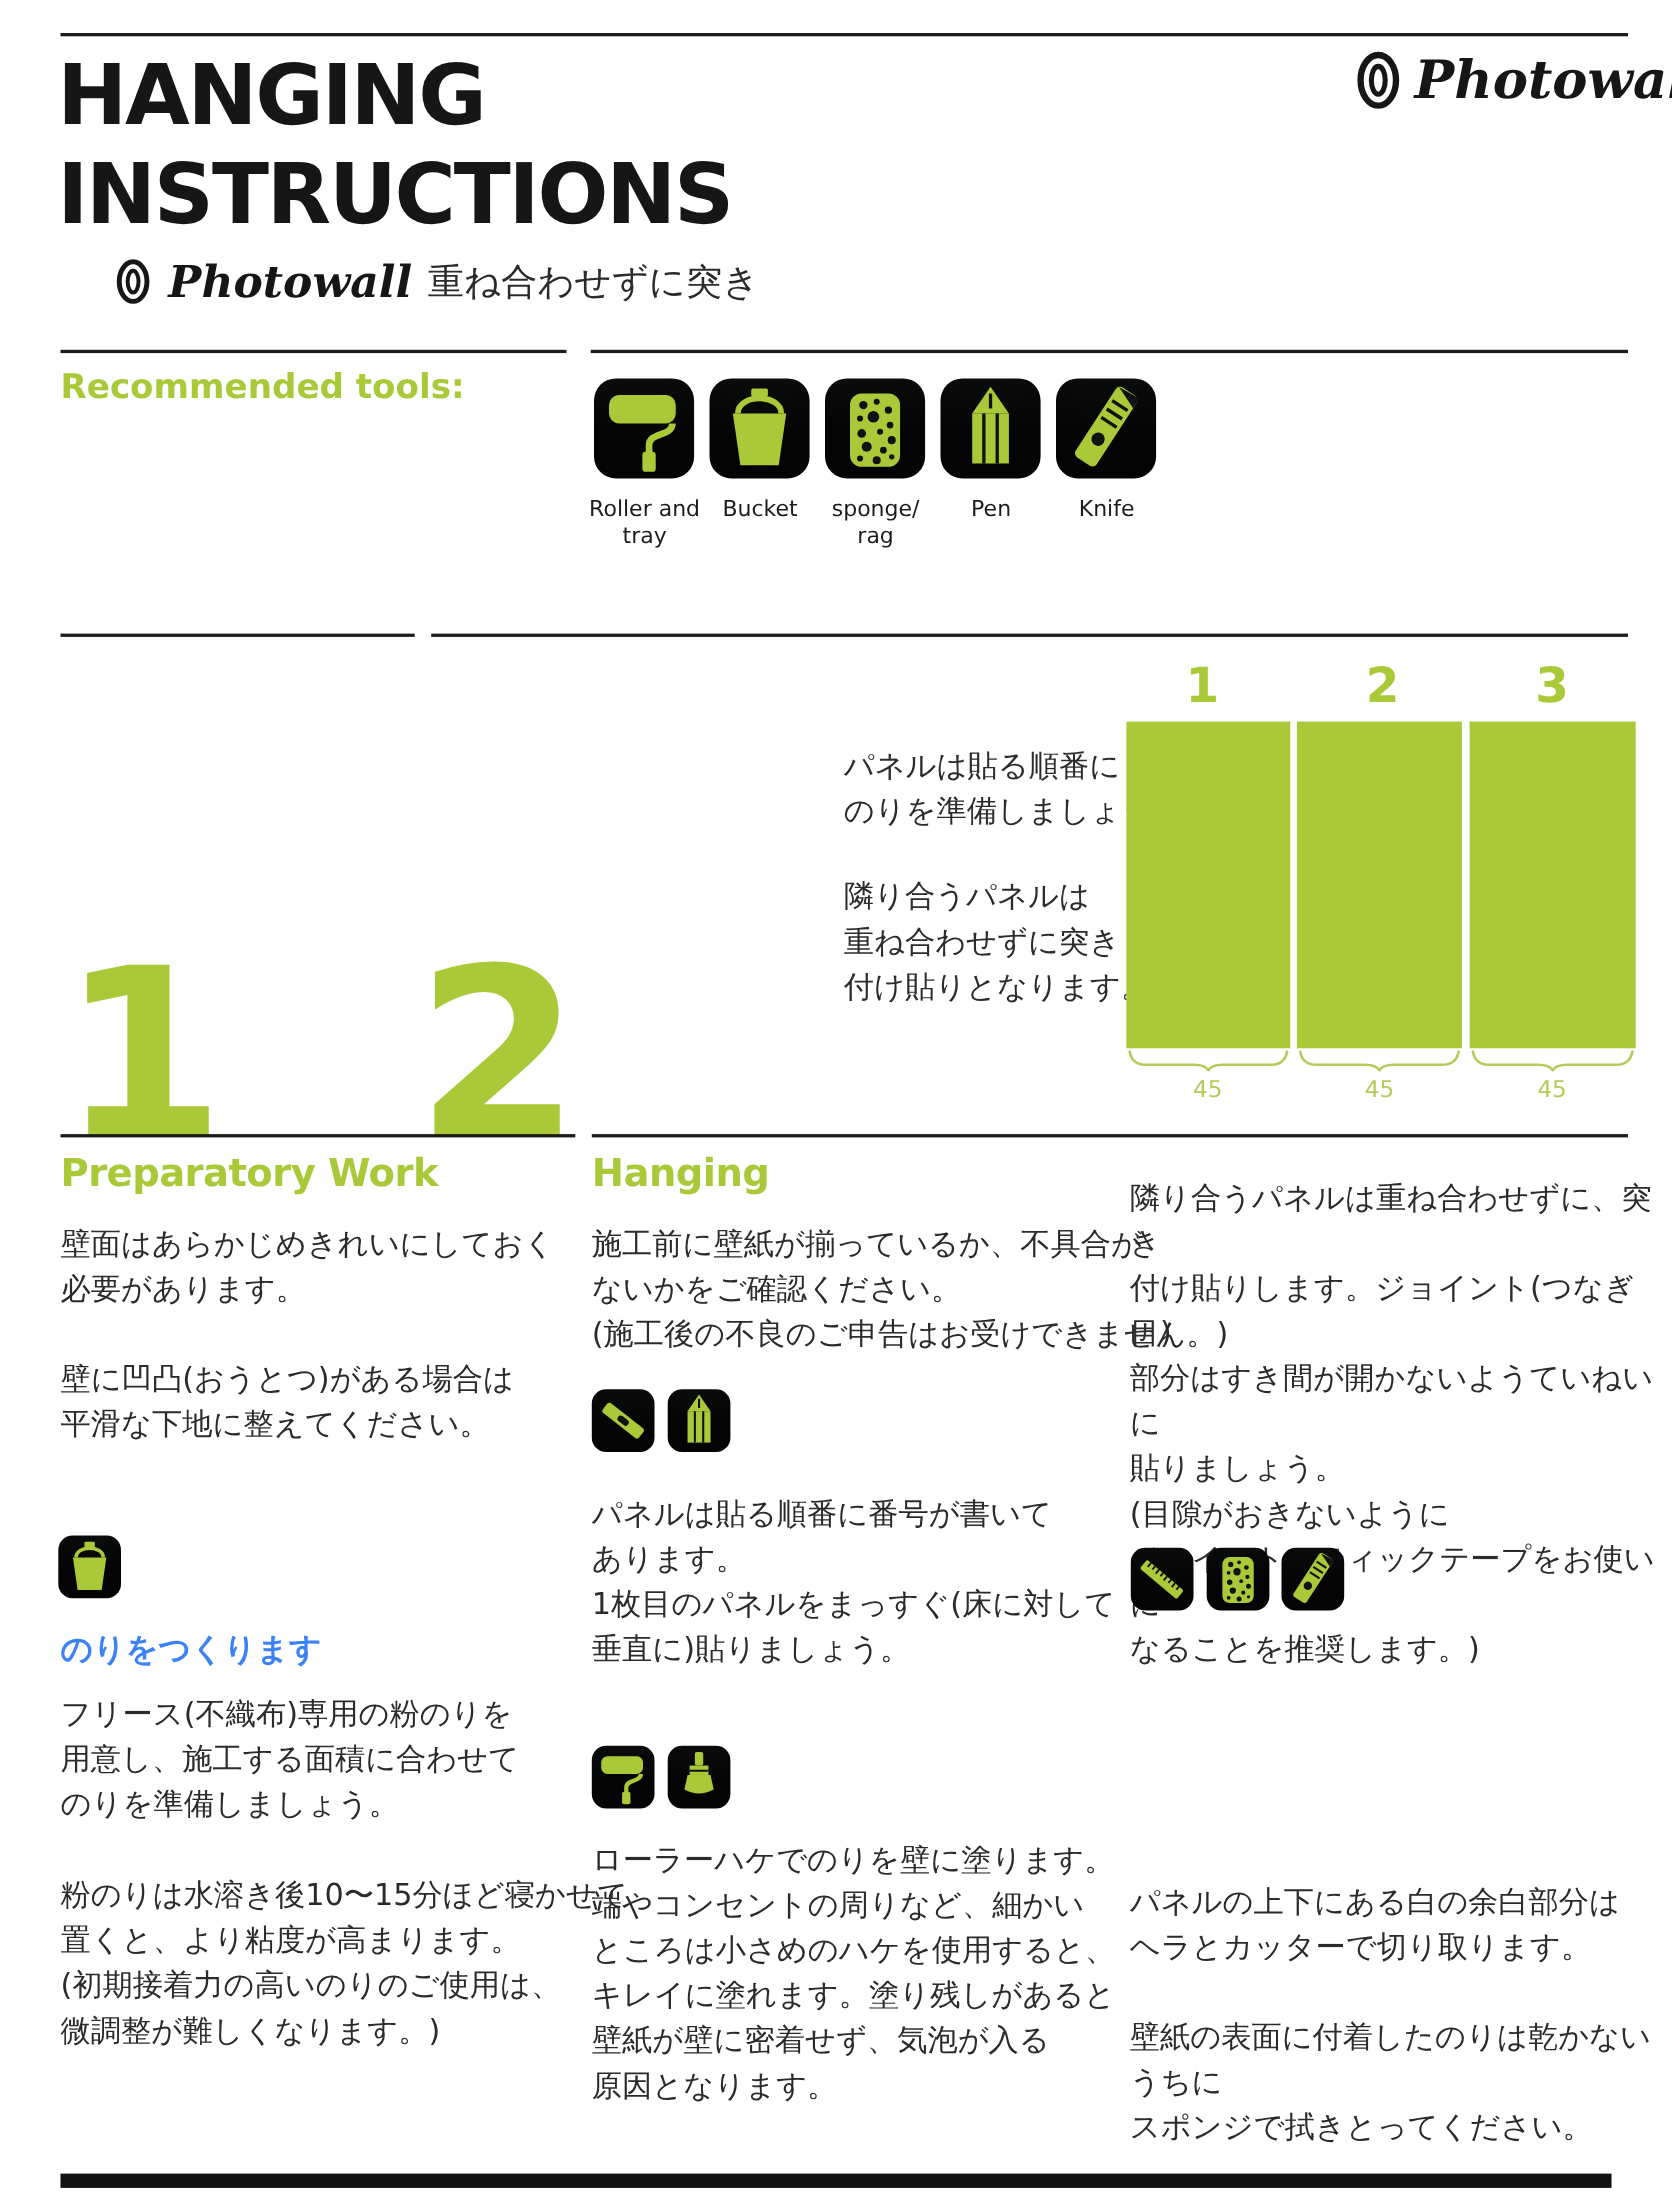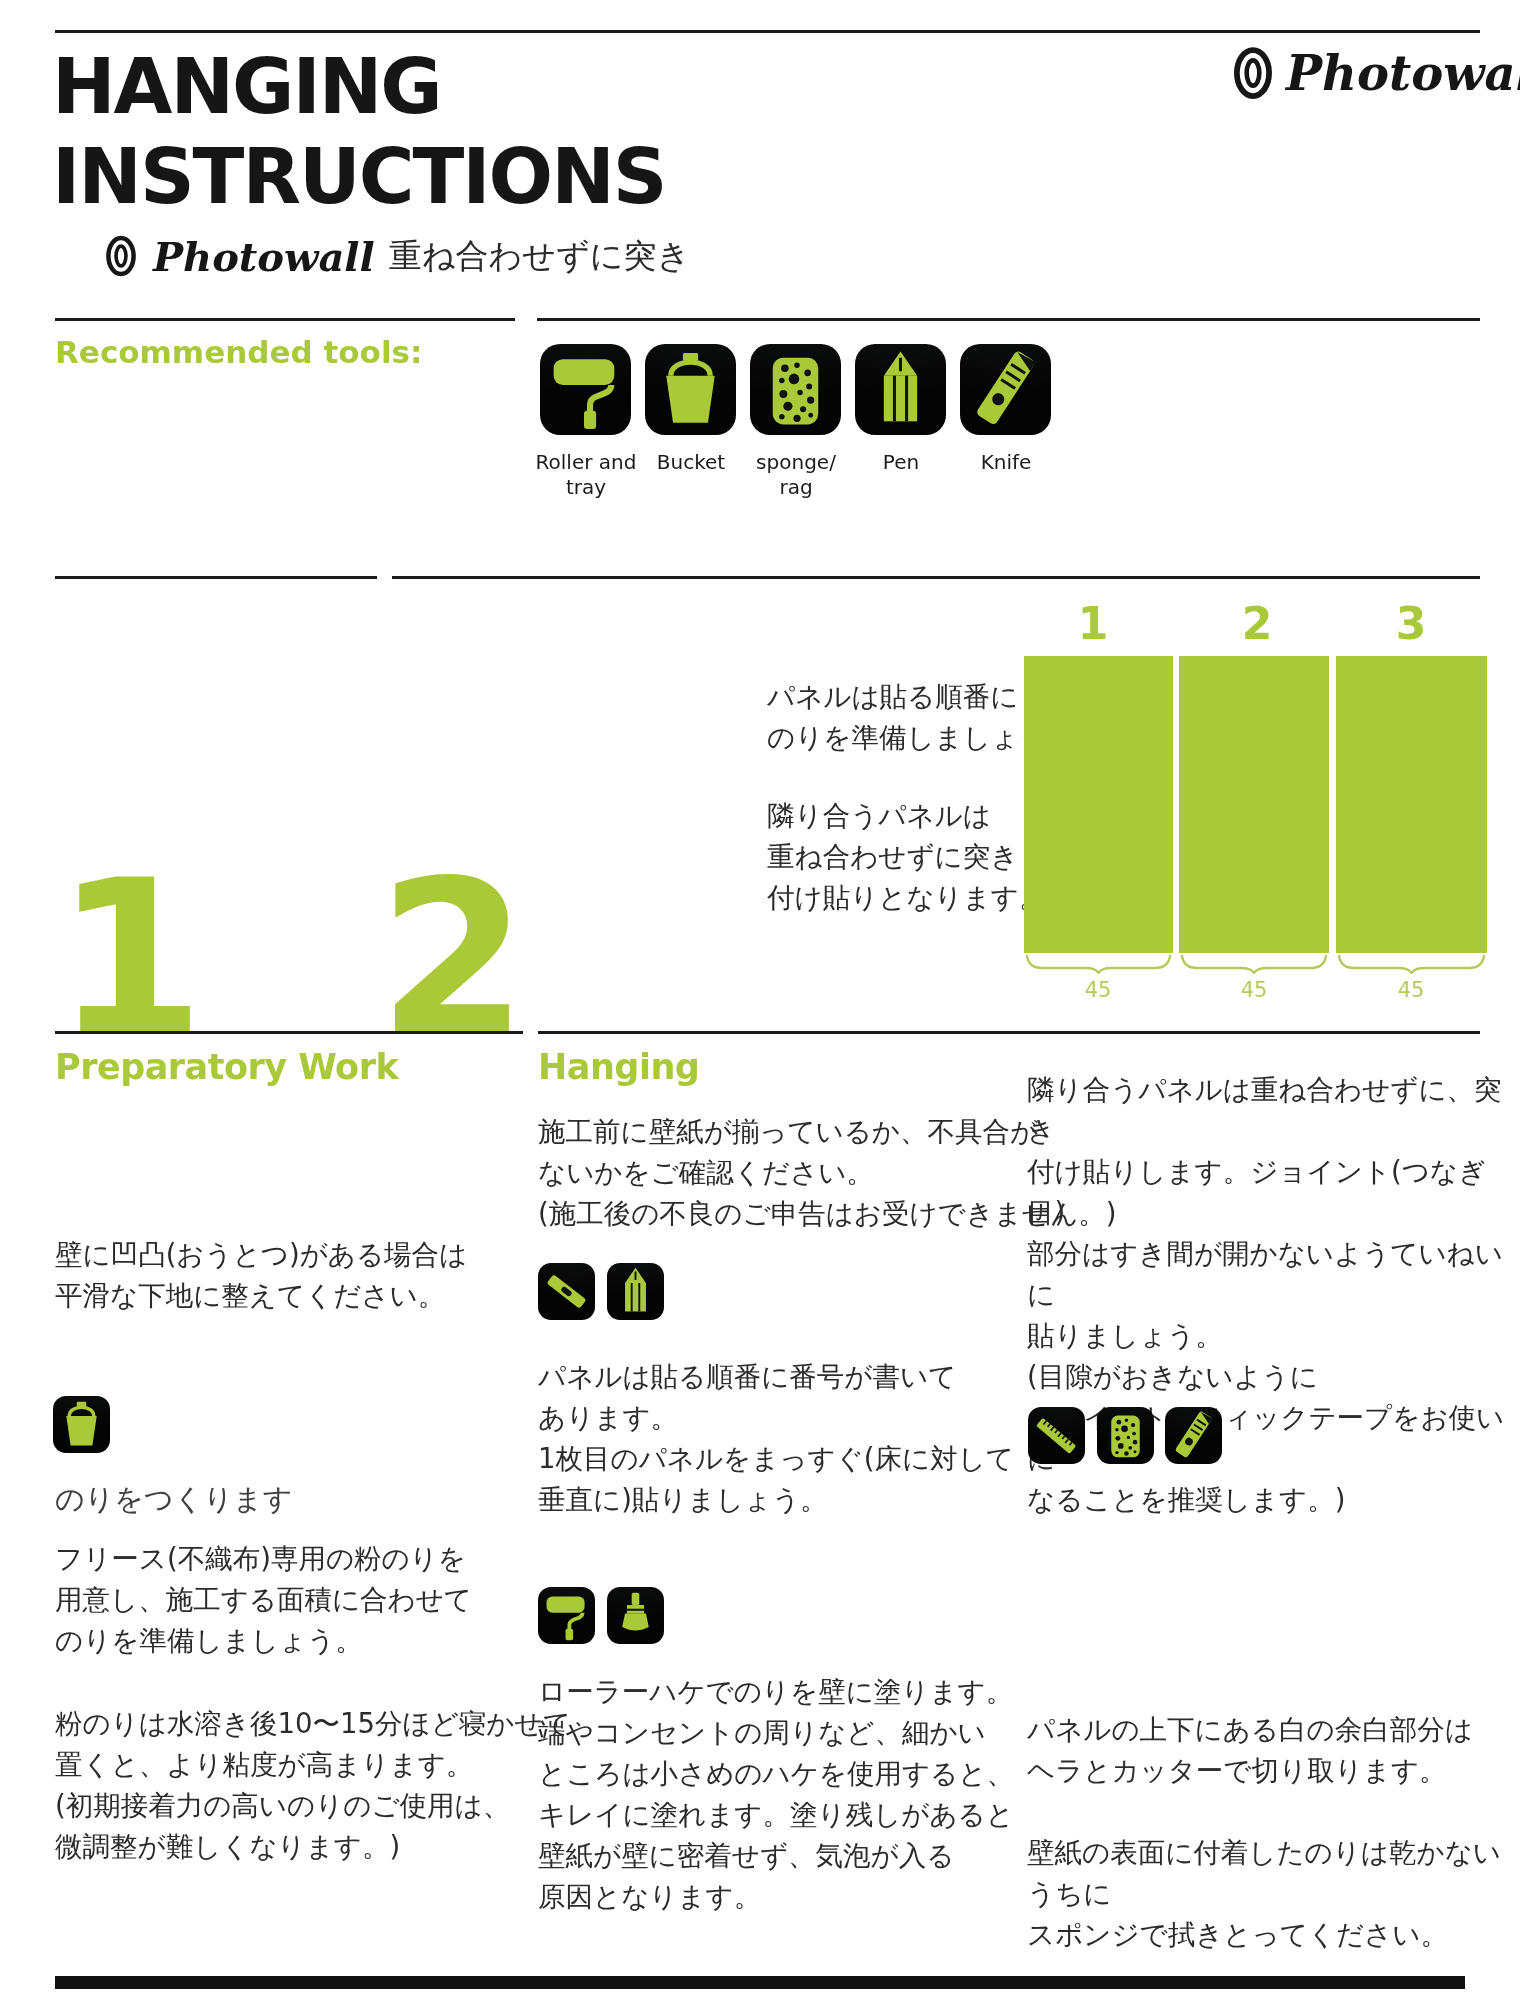--- a/index.html
+++ b/index.html
@@ -29,22 +29,22 @@
               line-height:25px;color:#1c1c1c;white-space:pre-line;font-family:"DejaVu Sans",sans-serif;}
   .bignum{position:absolute;font-family:"DejaVu Sans",sans-serif;font-weight:bold;
           font-size:215px;line-height:215px;color:#a9c938;}
   .para{position:absolute;font-size:27.5px;line-height:41px;}
   .panel{position:absolute;background:#a9c938;}
   .pnum{position:absolute;width:60px;text-align:center;font-family:"DejaVu Sans",sans-serif;
         font-weight:bold;font-size:44px;line-height:44px;color:#a9c938;}
   .brace{position:absolute;height:20px;}
   .plabel{position:absolute;width:80px;text-align:center;font-size:21px;color:#b4cb5a;
           font-family:"DejaVu Sans",sans-serif;}
-  .bold-jp{position:absolute;font-family:"DejaVu Sans",sans-serif;font-weight:normal;
-           font-size:29px;color:#404040;}
+  .bold-jp{position:absolute;font-family:"DejaVu Sans",sans-serif;font-weight:bold;
+           font-size:29px;color:#3b82f6;}
   .footer-bar{position:absolute;left:55px;top:1976px;width:1410px;height:13px;background:#111;}
   .icon-green{fill:#a9c938;}
   .icon-dark{fill:#101112;}
   .stroke-green{stroke:#a9c938;fill:none;}
 </style>
 </head>
 <body>
 
 <svg width="0" height="0" style="position:absolute">
   <defs>
@@ -210,20 +210,22 @@
   <div class="plabel" style="left:1058px;top:978px;">45</div>
   <div class="plabel" style="left:1214px;top:978px;">45</div>
   <div class="plabel" style="left:1371px;top:978px;">45</div>
 
   <div class="rule" style="left:55px;top:1031px;width:468px;"></div>
   <div class="rule" style="left:538px;top:1031px;width:942px;"></div>
 
   <div class="sec-head" style="left:55px;top:1047px;">Preparatory Work</div>
   <div class="sec-head" style="left:538px;top:1047px;">Hanging</div>
 
+  <div class="para jp" style="left:55px;top:1111px;">壁面はあらかじめきれいにしておく
+必要があります。</div>
   <div class="para jp" style="left:55px;top:1234px;">壁に凹凸(おうとつ)がある場合は
 平滑な下地に整えてください。</div>
   <div class="tile tile-sm" style="left:53px;top:1396px;">
     <svg viewBox="0 0 60 60">
         <use href="#ic-bucket"></use>
       </svg>
     </div>
   <div class="bold-jp jp" style="left:55px;top:1480px;">のりをつくります</div>
   <div class="para jp" style="left:55px;top:1538px;">フリース(不織布)専用の粉のりを
 用意し、施工する面積に合わせて

